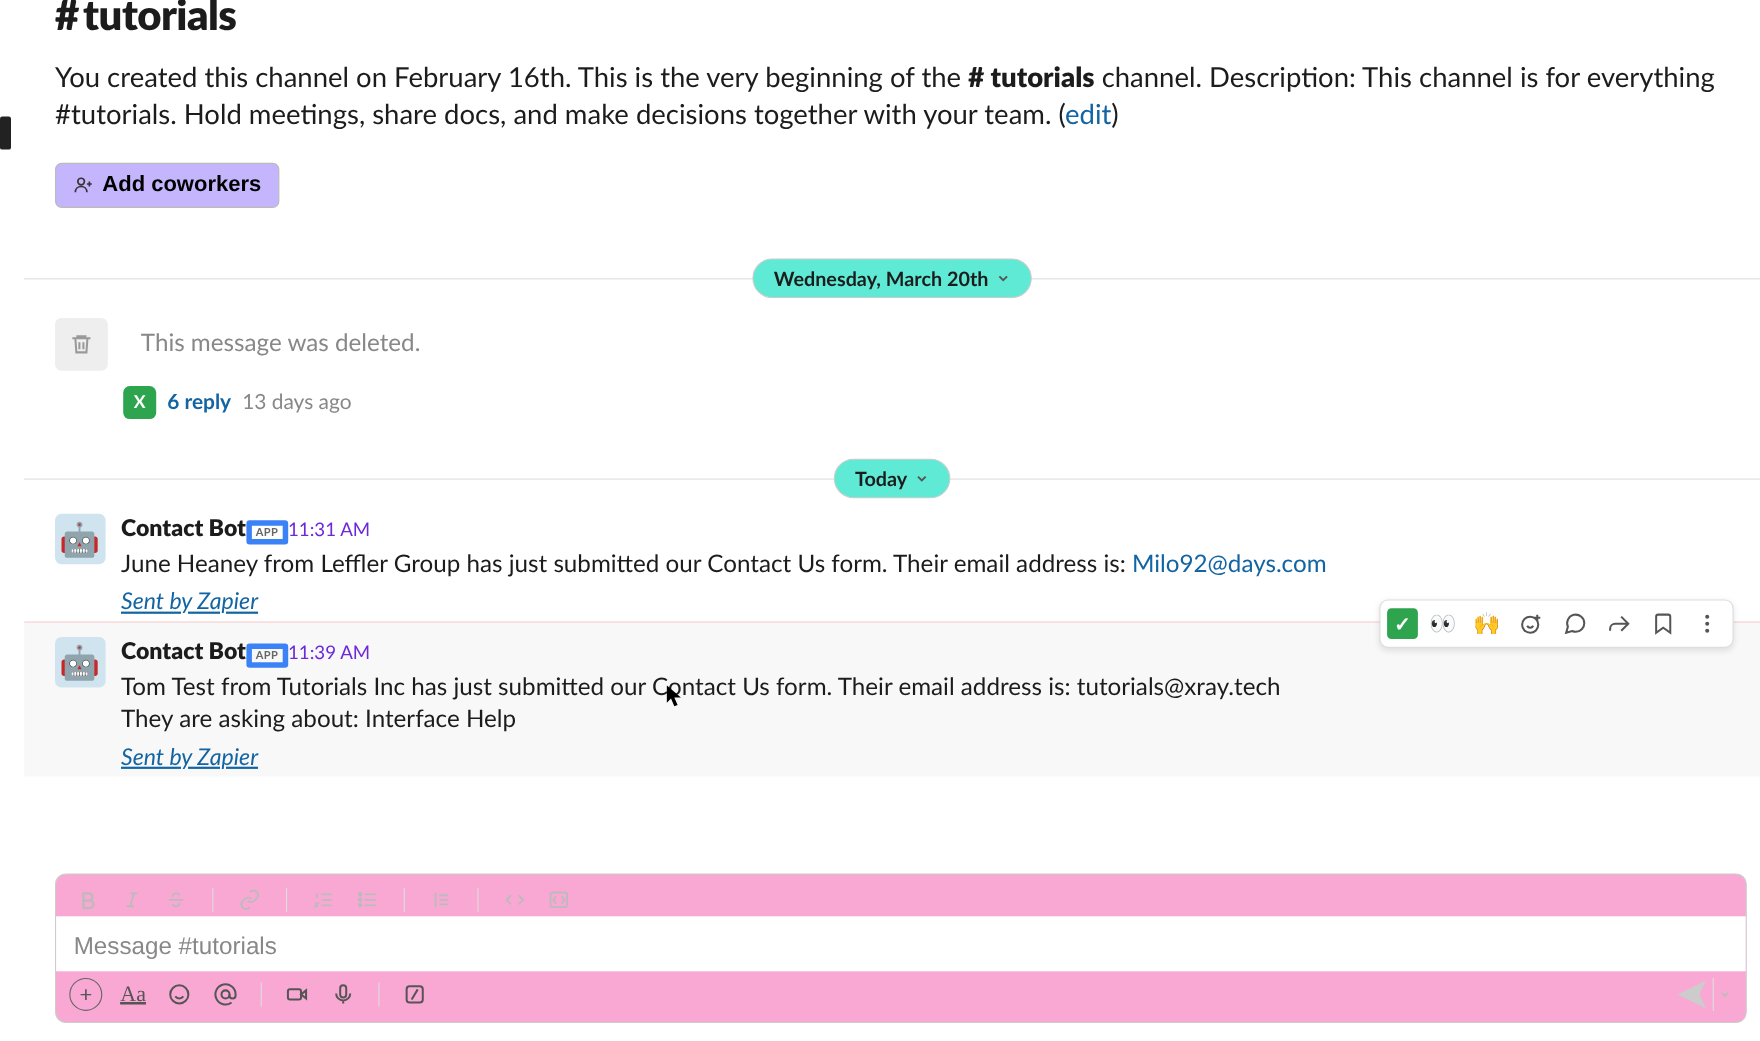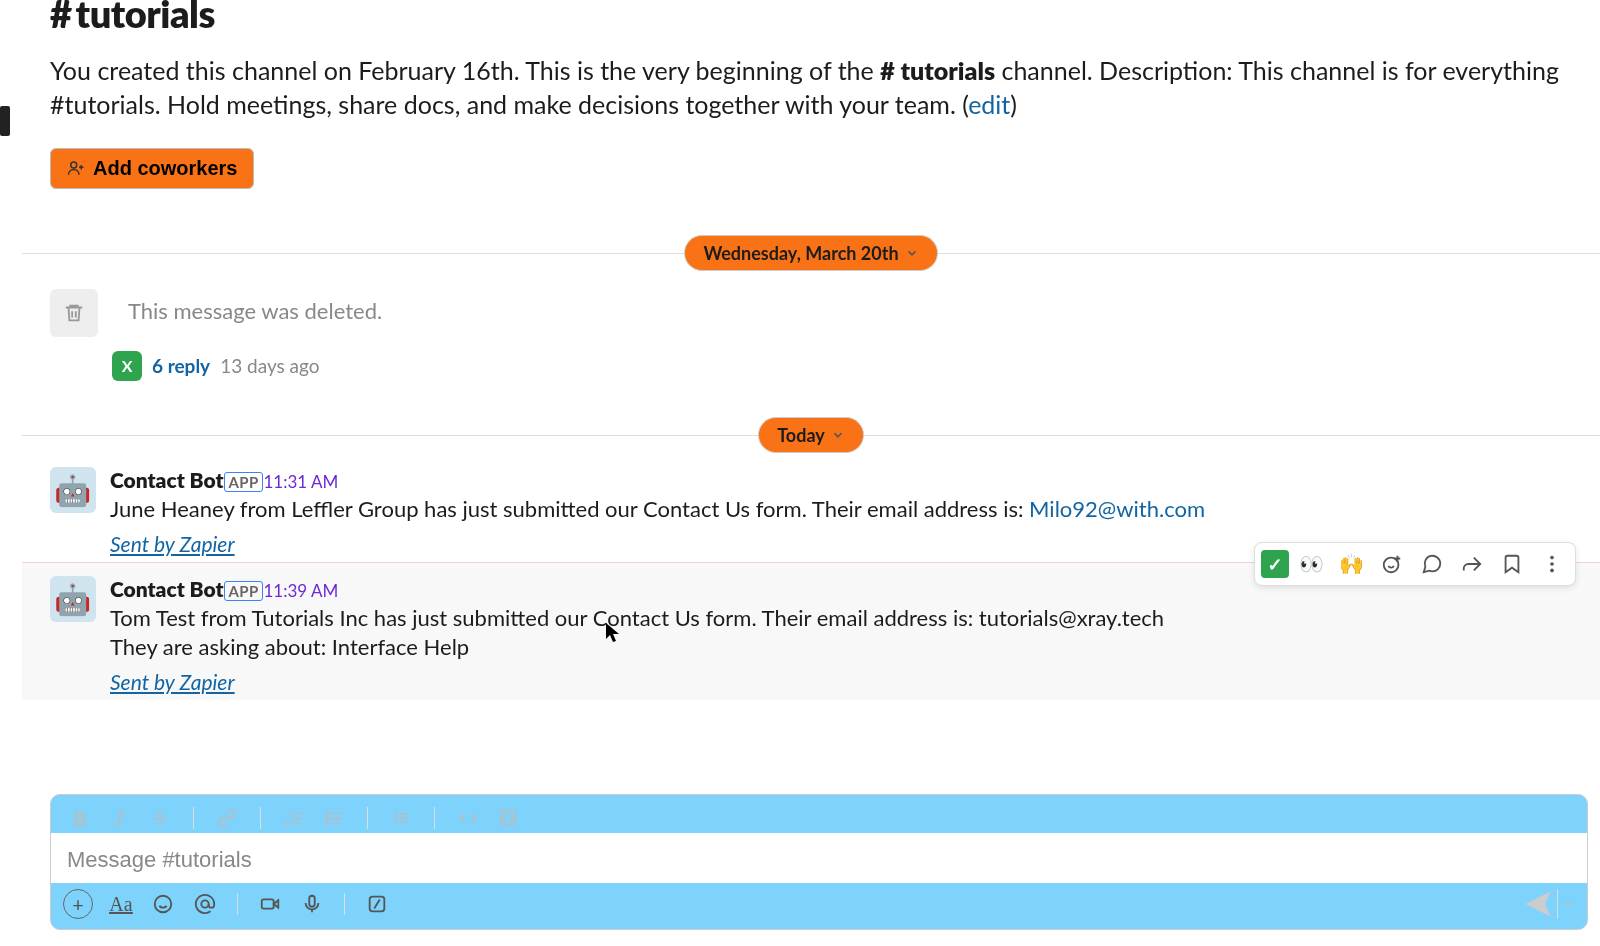--- a/index.html
+++ b/index.html
@@ -5,58 +5,58 @@
   * { box-sizing: border-box; margin: 0; padding: 0; }
   html, body { width: 1600px; height: 946px; font-family: -apple-system, "Lato", "Helvetica Neue", Arial, sans-serif; color:#1d1c1d; background:#fff; overflow:hidden;}
   body { position: relative; padding-left:22px;}
 
   .intro { padding: 0 28px; }
   .channel-title { font-size: 38px; font-weight: 800; letter-spacing:-0.5px; display:flex; align-items:center; gap:4px; filter:blur(0.6px); margin-top:-10px;}
   .channel-title .hash { font-weight:800; }
   .intro-desc { font-size: 25px; line-height:1.35; margin-top:18px; filter:blur(0.7px);}
   .intro-desc .chan-ref { font-weight:800;}
   .edit-link { color:#1264a3; cursor:pointer;text-align:right;}
-  .add-btn { margin-top:26px; border:1px solid #bbb; border-radius:6px; padding:8px 16px; font-size:20px; font-weight:700; display:inline-flex; align-items:center; gap:8px; background:#f97316; cursor:pointer; filter:blur(0.5px);}
+  .add-btn { margin-top:26px; border:1px solid #bbb; border-radius:6px; padding:8px 16px; font-size:20px; font-weight:700; display:inline-flex; align-items:center; gap:8px; background:#c4b5fd; cursor:pointer; filter:blur(0.5px);}
   .add-btn svg { width:18px; height:18px; }
 
   .date-divider-wrap { position:relative; margin-top:46px;}
   .date-divider-line { position:absolute; left:0; right:0; top:50%; height:1px; background:#ddd;}
-  .date-pill { position:relative; margin:0 auto; display:flex; align-items:center; gap:6px; width:fit-content; background:#f97316; border:1px solid #ccc; border-radius:24px; padding:6px 18px; font-size:18px; font-weight:700; cursor:pointer; filter:blur(0.5px);}
+  .date-pill { position:relative; margin:0 auto; display:flex; align-items:center; gap:6px; width:fit-content; background:#5eead4; border:1px solid #ccc; border-radius:24px; padding:6px 18px; font-size:18px; font-weight:700; cursor:pointer; filter:blur(0.5px);}
   .date-pill .chev { width:14px; height:14px; }
 
   .deleted-row { display:flex; align-items:flex-start; gap:30px; padding:18px 28px 0;}
   .trash-box { width:48px; height:48px; border-radius:6px; background:#eee; display:flex; align-items:center; justify-content:center; color:#888;}
   .trash-box svg { width:22px; height:22px;}
   .deleted-text { font-size:22px; color:#888; filter:blur(0.5px); padding-top:8px;}
   .thread-line { display:flex; align-items:center; gap:10px; margin-top:14px; margin-left:90px; filter:blur(0.5px);}
   .thread-avatar { width:30px; height:30px; border-radius:6px; background:#2ea44f; color:#fff; display:flex; align-items:center; justify-content:center; font-size:16px; font-weight:700;}
   .reply-count { color:#1264a3; font-weight:700; font-size:19px;}
   .reply-age { color:#888; font-size:19px;}
 
   .date-divider-wrap.today { margin-top:36px;}
 
   .message { display:flex; align-items:flex-start; gap:14px; padding:14px 28px 6px; position:relative;}
   .message.hovered-top-border::before { content:""; position:absolute; top:0; left:0; right:0; height:1px; background:#f7cfcf;}
   .message.hovered { background:#f8f8f8;}
   .bot-avatar { width:46px; height:46px; border-radius:6px; background:#cfe4ee; display:flex; align-items:center; justify-content:center; font-size:30px;}
   .msg-head { display:flex; align-items:baseline; filter:blur(0.6px);}
   .msg-author { font-size:21px; font-weight:800;}
-  .app-badge { font-size:15px; font-weight:700; color:#666; border:1px solid #3b82f6; border-radius:3px; padding:0 4px; letter-spacing:0.3px;}
+  .app-badge { font-size:10px; font-weight:700; color:#666; border:5px solid #3b82f6; border-radius:3px; padding:0 4px; letter-spacing:0.3px;}
   .msg-time { font-size:17px; color:#6d28d9;}
   .msg-body { font-size:22px; line-height:1.32; margin-top:2px; filter:blur(0.6px);}
   .msg-body a { color:#1264a3; text-decoration:none;}
   .sent-by { color:#1264a3; font-style:italic; font-size:21px; margin-top:8px; filter:blur(0.6px); display:block;}
 
   .hover-toolbar { position:absolute; top:-20px; right:24px; background:#fff; border:1px solid #ddd; border-radius:8px; box-shadow:0 2px 6px rgba(0,0,0,.1); display:flex; align-items:center; padding:4px 6px; gap:6px;}
   .hover-toolbar .hbtn { width:34px; height:34px; display:flex; align-items:center; justify-content:center; border-radius:4px; cursor:pointer; color:#555; font-size:20px;}
   .hover-toolbar .hbtn.green-check { background:#2ea44f; color:#fff; border-radius:4px; font-weight:900; width:28px; height:28px; font-size:18px;}
   .hover-toolbar svg { width:22px; height:22px;}
 
   .composer-wrap { position:absolute; left:50px; right:12px; bottom:16px;}
-  .composer { border:1px solid #ccc; border-radius:10px; background:#7dd3fc; }
+  .composer { border:1px solid #ccc; border-radius:10px; background:#f9a8d4; }
   .fmt-row { display:flex; align-items:center; gap:10px; padding:8px 14px 0; color:#bbb;}
   .fmt-row .grp-sep { width:1px; height:22px; background:#ddd; margin:0 8px;}
   .fmt-btn { width:30px; height:30px; display:flex; align-items:center; justify-content:center; cursor:pointer;}
   .fmt-btn svg { width:20px; height:20px; }
   .composer-input { width:100%; border:none; outline:none; font-size:22px; padding:14px 16px 10px; color:#333; filter:blur(0.5px);}
   .composer-input::placeholder { color:#888;}
   .bottom-row { display:flex; align-items:center; justify-content:space-between; padding:6px 10px 10px 12px;}
   .bottom-left { display:flex; align-items:center; gap:14px; color:#555;}
   .circle-plus { width:30px; height:30px; border:1.5px solid #666; border-radius:50%; display:flex; align-items:center; justify-content:center; font-size:20px; color:#555; cursor:pointer;}
   .bicon { width:28px; height:28px; display:flex; align-items:center; justify-content:center; cursor:pointer;text-decoration:underline;}
@@ -132,21 +132,21 @@
 
 <div class="message">
   <div class="bot-avatar">🤖</div>
   <div>
     <div class="msg-head">
       <span class="msg-author">Contact Bot</span>
       <span class="app-badge">APP</span>
       <span class="msg-time">11:31 AM</span>
     </div>
     <div class="msg-body">
-      <span>June Heaney from Leffler Group has just submitted our Contact Us form.  Their email address is: </span><a href="#">Milo92@with.com</a>
+      <span>June Heaney from Leffler Group has just submitted our Contact Us form.  Their email address is: </span><a href="#">Milo92@days.com</a>
     </div>
     <a href="#" class="sent-by">Sent by Zapier</a>
   </div>
 </div>
 
 <div class="message hovered hovered-top-border">
   <div class="bot-avatar">🤖</div>
   <div>
     <div class="msg-head">
       <span class="msg-author">Contact Bot</span>

